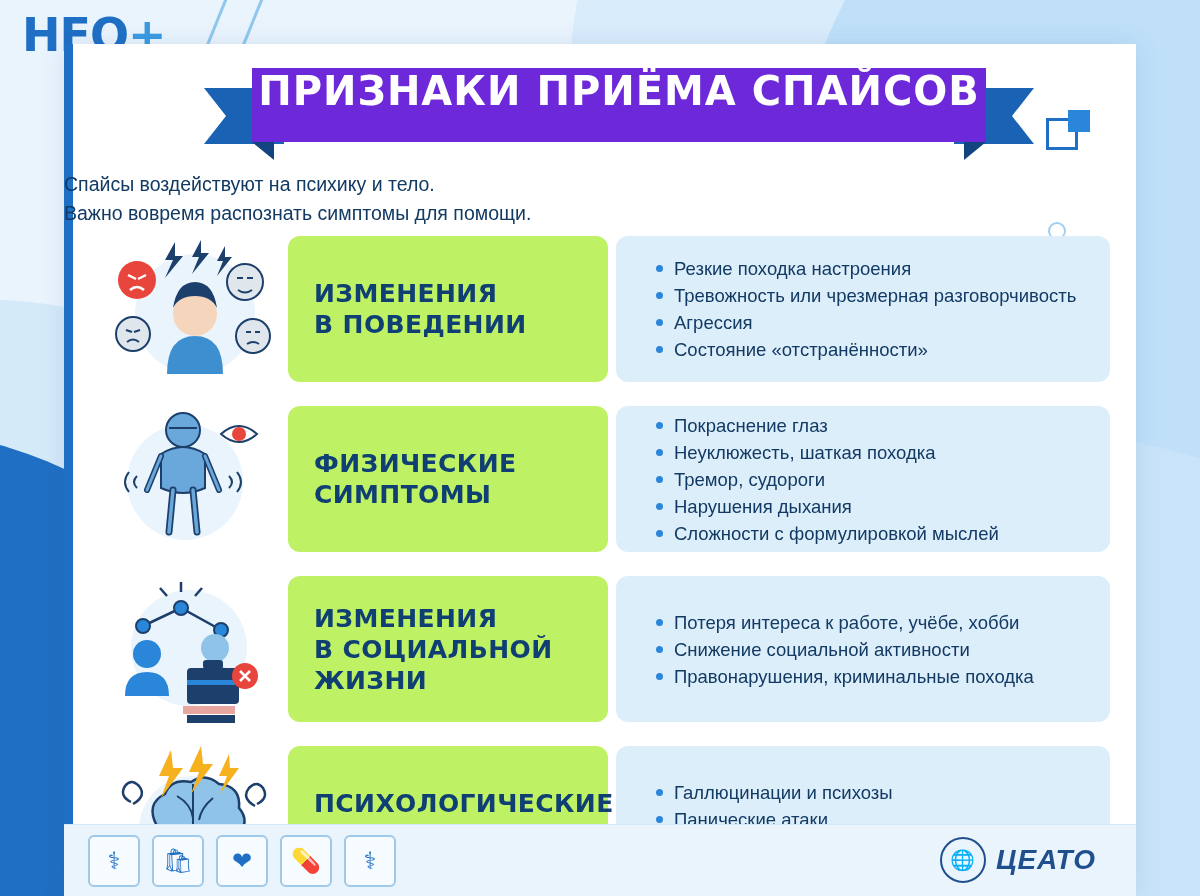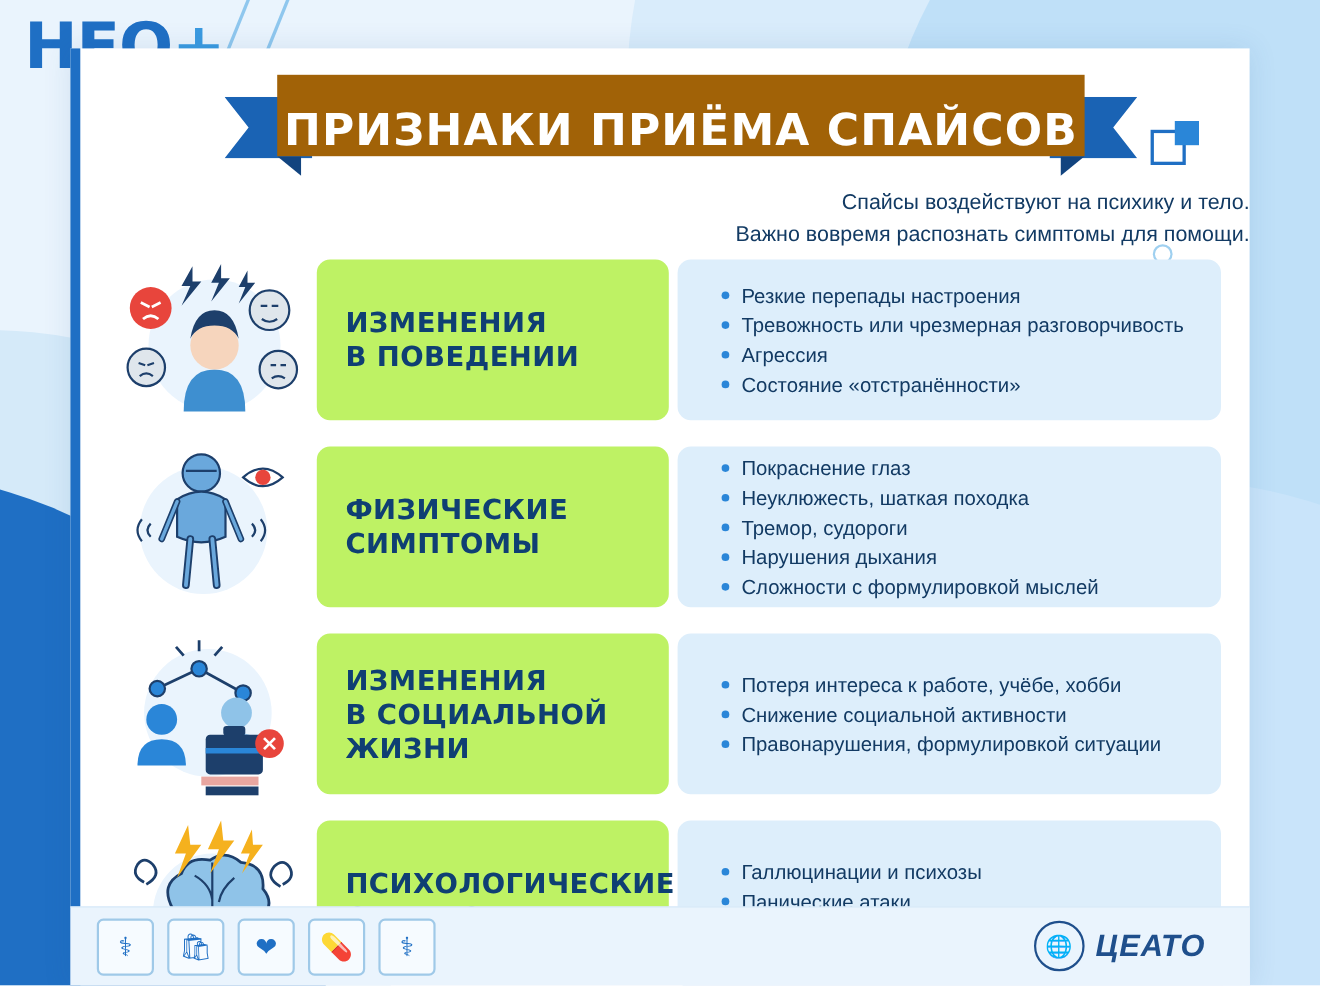--- a/index.html
+++ b/index.html
@@ -69,21 +69,21 @@
   }
   .bg-plus::before, .bg-plus::after {
     content: ""; position: absolute; background: #1f6fc4;
   }
   .bg-plus::before { left: 0; top: 12px; width: 26px; height: 2px; }
   .bg-plus::after  { left: 12px; top: 0; width: 2px; height: 26px; }
 
   
   .logo {
     position: absolute; left: 22px; top: 8px;
-    font-size: 58px; font-weight: bold; letter-spacing: -1px;
+    font-size: 46px; font-weight: bold; letter-spacing: -1px;
     color: #1f6fc4;
     font-family: "DejaVu Sans", sans-serif;
   }
   .logo .plus { color: #3a9ae0; }
 
   
   .card {
     position: absolute; left: 64px; top: 44px;
     width: 1072px; height: 852px;
     background: #ffffff;
@@ -105,22 +105,22 @@
   }
   .ribbon-tail-l { left: 0;
     clip-path: polygon(0 0, 100% 0, 100% 100%, 0 100%, 22px 50%);
   }
   .ribbon-tail-r { right: 0;
     clip-path: polygon(0 0, 100% 0, calc(100% - 22px) 50%, 100% 100%, 0 100%);
   }
   .ribbon {
     position: absolute; left: 48px; top: 6px;
     width: 734px; height: 74px;
-    background: #a16207;
-    display: flex; align-items: flex-end; justify-content: center;
+    background: #6d28d9;
+    display: flex; align-items: flex-start; justify-content: center;
   }
   .ribbon h1 {
     color: #ffffff;
     font-size: 40px;
     font-weight: bold;
     letter-spacing: 1px;
     font-family: "DejaVu Sans", sans-serif;
     white-space: nowrap;
   }
   .ribbon-notch-l, .ribbon-notch-r {
@@ -137,21 +137,21 @@
     border: 3px solid #1f6fc4;
   }
   .sq-deco .sq-fill {
     position: absolute; right: 0; top: 0; width: 22px; height: 22px;
     background: #2a86d8;
   }
 
   
   .subtitle {
     position: absolute; left: 0; top: 126px; width: 100%;
-    text-align: right;
+    text-align: left;
     color: #123a63;
     font-size: 19.5px;
     line-height: 29px;
   }
 
   
   .sections { position: absolute; left: 0; top: 186px; width: 100%; }
   .section { position: relative; height: 158px; margin-bottom: 12px; }
 
   .icon-box {
@@ -310,21 +310,21 @@
           </svg>
         </div>
         <div class="title-box">
           <h2>
             <span>ИЗМЕНЕНИЯ</span><br>
             <span>В ПОВЕДЕНИИ</span>
           </h2>
         </div>
         <div class="bullets-box">
           <ul class="bullets">
-            <li>Резкие перепады настроения</li>
+            <li>Резкие походка настроения</li>
             <li>Тревожность или чрезмерная разговорчивость</li>
             <li>Агрессия</li>
             <li>Состояние «отстранённости»</li>
           </ul>
         </div>
       </div>
 
       <div class="section">
         <div class="icon-box">
           <svg width="190" height="150" viewBox="0 0 190 150">
@@ -398,21 +398,21 @@
           <h2>
             <span>ИЗМЕНЕНИЯ</span><br>
             <span>В СОЦИАЛЬНОЙ</span><br>
             <span>ЖИЗНИ</span>
           </h2>
         </div>
         <div class="bullets-box">
           <ul class="bullets">
             <li>Потеря интереса к работе, учёбе, хобби</li>
             <li>Снижение социальной активности</li>
-            <li>Правонарушения, формулировкой ситуации</li>
+            <li>Правонарушения, криминальные походка</li>
           </ul>
         </div>
       </div>
 
       <div class="section">
         <div class="icon-box">
           <svg width="190" height="150" viewBox="0 0 190 150">
             <circle cx="96" cy="86" r="54" fill="#eaf4fd"></circle>
 
             <path d="M60 82 q-12-22 8-32 q6-16 26-12 q14-10 28 2 q22 2 20 24 q12 14-2 28 q2 18-18 20 q-10 10-24 2 q-20 6-28-12 q-14-6-10-20z" fill="#8fc3e8" stroke="#1d3f6b" stroke-width="2.5"></path>

